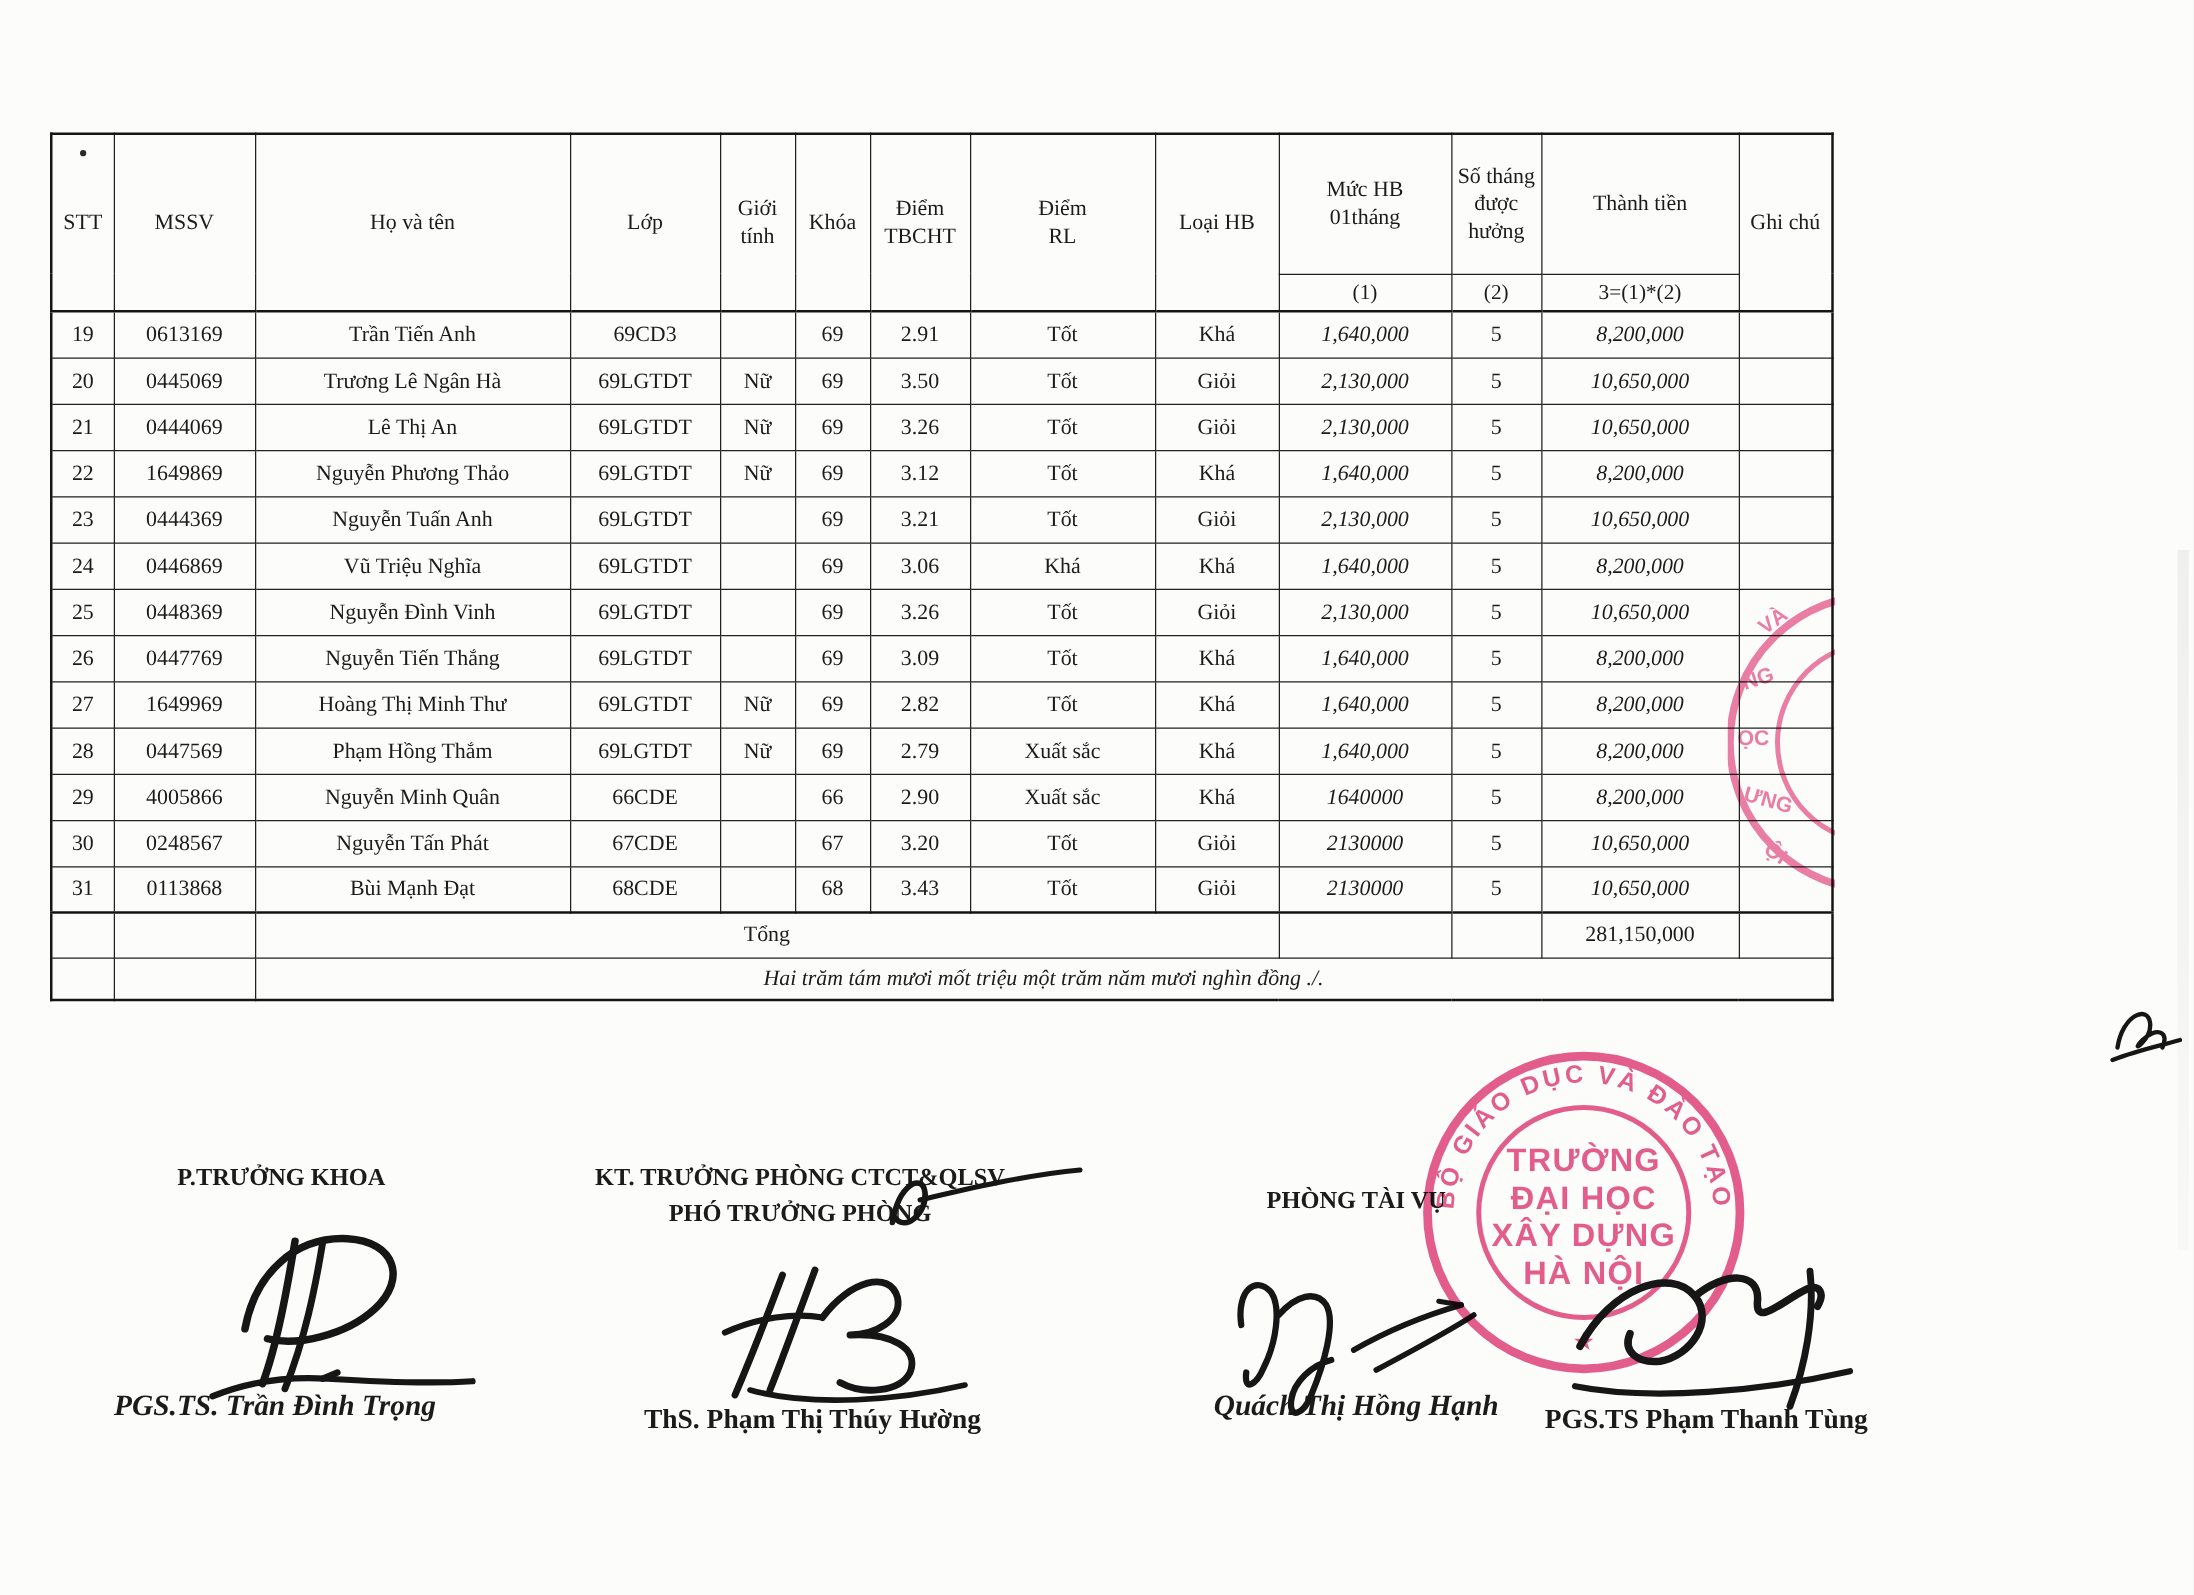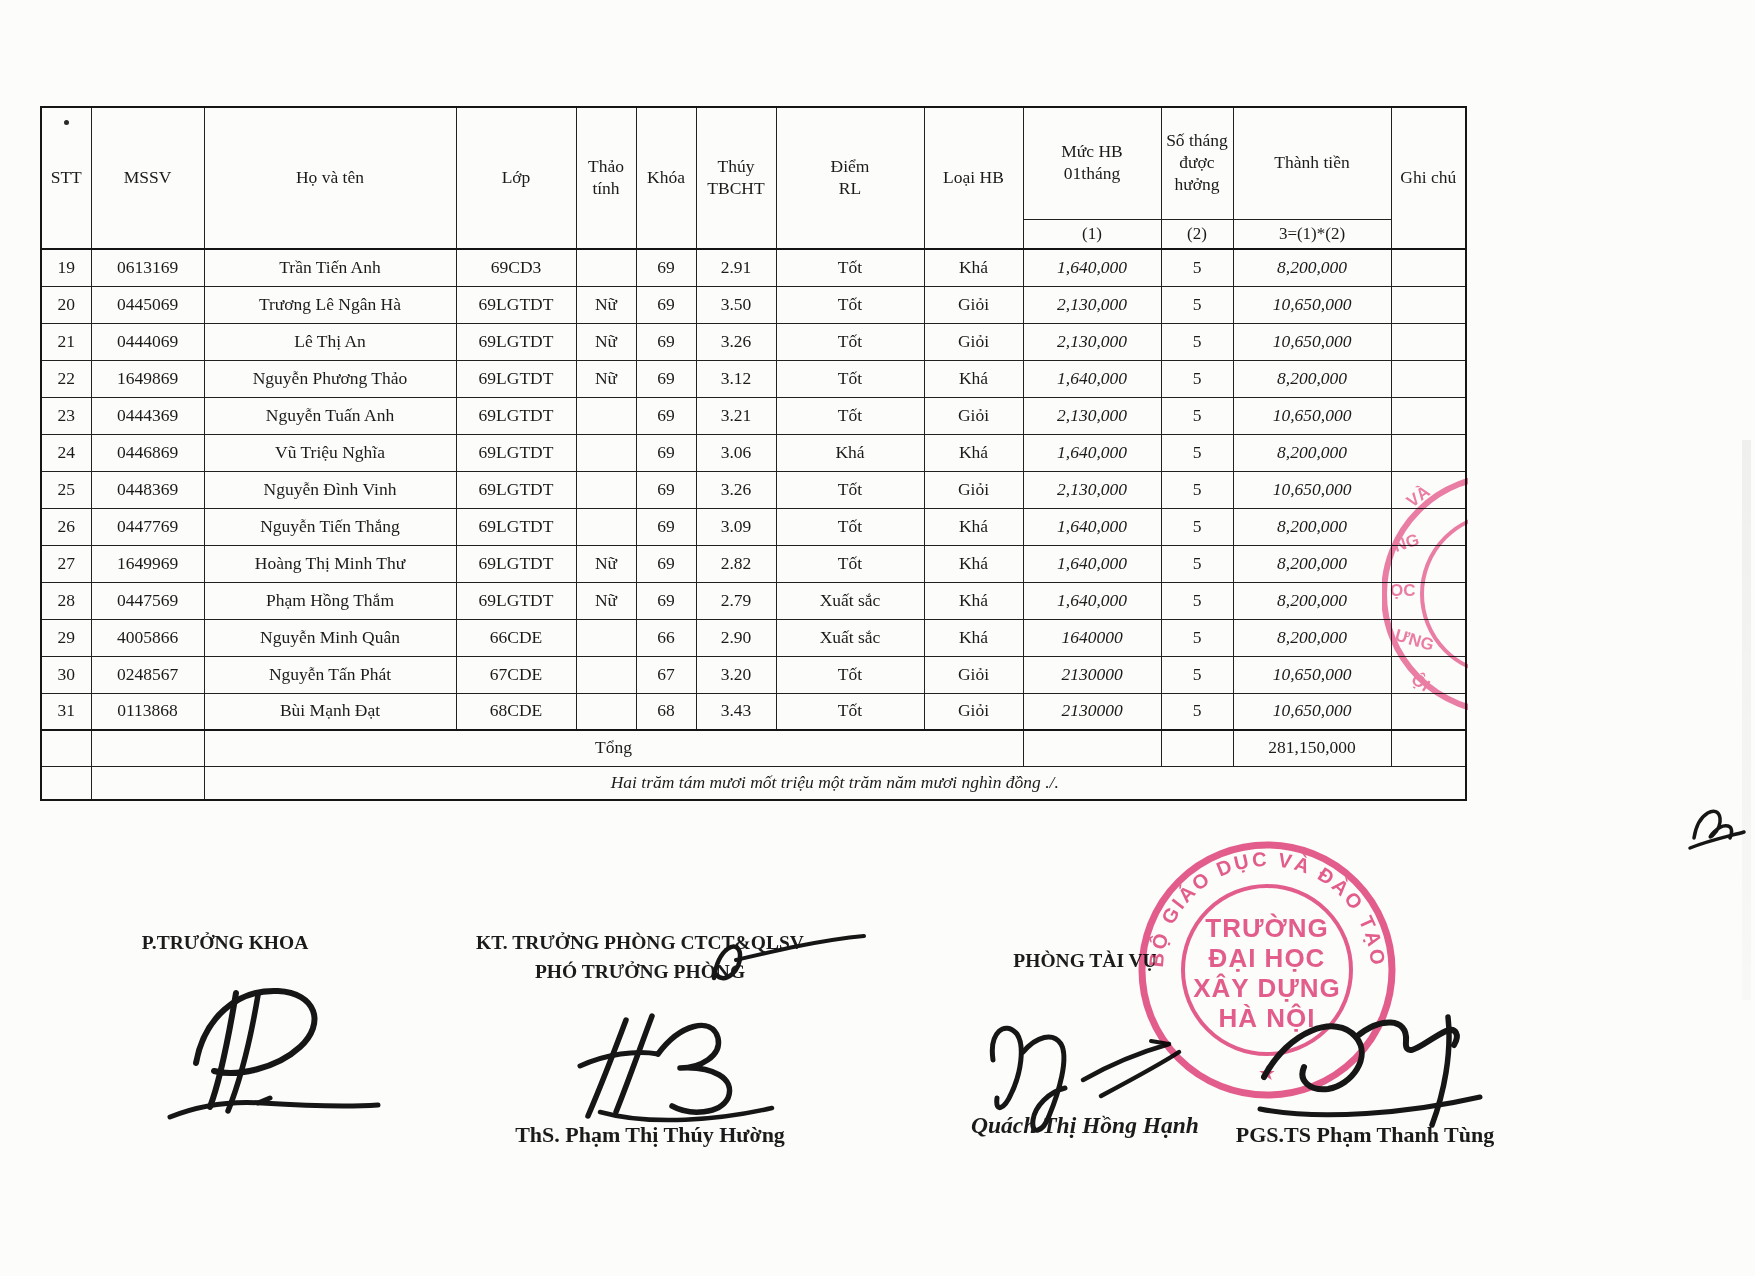--- a/index.html
+++ b/index.html
@@ -69,23 +69,23 @@
         <col style="width:72px">
         <col style="width:158px">
       <col style="width:75px">
     </colgroup>
     <thead>
       <tr class="hrow">
         <th rowspan="2">STT</th>
         <th rowspan="2">MSSV</th>
         <th rowspan="2">Họ và tên</th>
         <th rowspan="2">Lớp</th>
-        <th rowspan="2">Thảo tính</th>
+        <th rowspan="2">Giới tính</th>
         <th rowspan="2">Khóa</th>
-        <th rowspan="2">Thúy TBCHT</th>
+        <th rowspan="2">Điểm TBCHT</th>
         <th rowspan="2"><span class="narrow">Điểm RL</span></th>
         <th rowspan="2">Loại HB</th>
         <th><span class="narrow-wide">Mức HB 01tháng</span></th>
         <th>Số tháng được hưởng</th>
         <th>Thành tiền</th>
         <th rowspan="2">Ghi chú</th>
       </tr>
       <tr class="subrow">
         <th>(1)</th>
         <th>(2)</th>
@@ -308,20 +308,21 @@
   </table>
 
   <div class="sig-title" style="left:60px;top:928px;width:330px;">P.TRƯỞNG KHOA</div>
   <svg class="sig-svg" style="left:140px;top:978px;" width="260" height="152" viewBox="0 0 260 150">
     <path class="ink" stroke-width="6" d="M96,14 C90,50 82,96 70,128"></path>
     <path class="ink" stroke-width="6" d="M56,84 C64,40 96,10 138,12 C176,14 186,44 160,68 C136,90 96,98 74,92"></path>
     <path class="ink" stroke-width="5.5" d="M118,16 C112,52 104,92 88,132"></path>
     <path class="ink" stroke-width="5" d="M30,138 C60,126 92,122 122,124 C170,127 206,128 238,126"></path>
     <path class="ink" stroke-width="5" d="M118,124 L130,119"></path>
   </svg>
+  <div class="sig-name script" style="left:50px;top:1112px;width:340px;">PGS.TS. Trần Đình Trọng</div>
 
   <div class="sig-title" style="left:420px;top:928px;width:440px;">
     <div>KT. TRƯỞNG PHÒNG CTCT&amp;QLSV</div>
     <div>PHÓ TRƯỞNG PHÒNG</div>
   </div>
   <svg class="sig-svg" style="left:700px;top:930px;" width="170" height="70" viewBox="0 0 170 70">
     <path class="ink" stroke-width="4.5" d="M14,48 C18,18 38,8 40,24 C42,40 24,56 16,44"></path>
     <path class="ink" stroke-width="4" d="M36,30 C70,22 120,10 164,6"></path>
   </svg>
   <svg class="sig-svg" style="left:540px;top:1003px;" width="260" height="132" viewBox="0 0 260 130">

